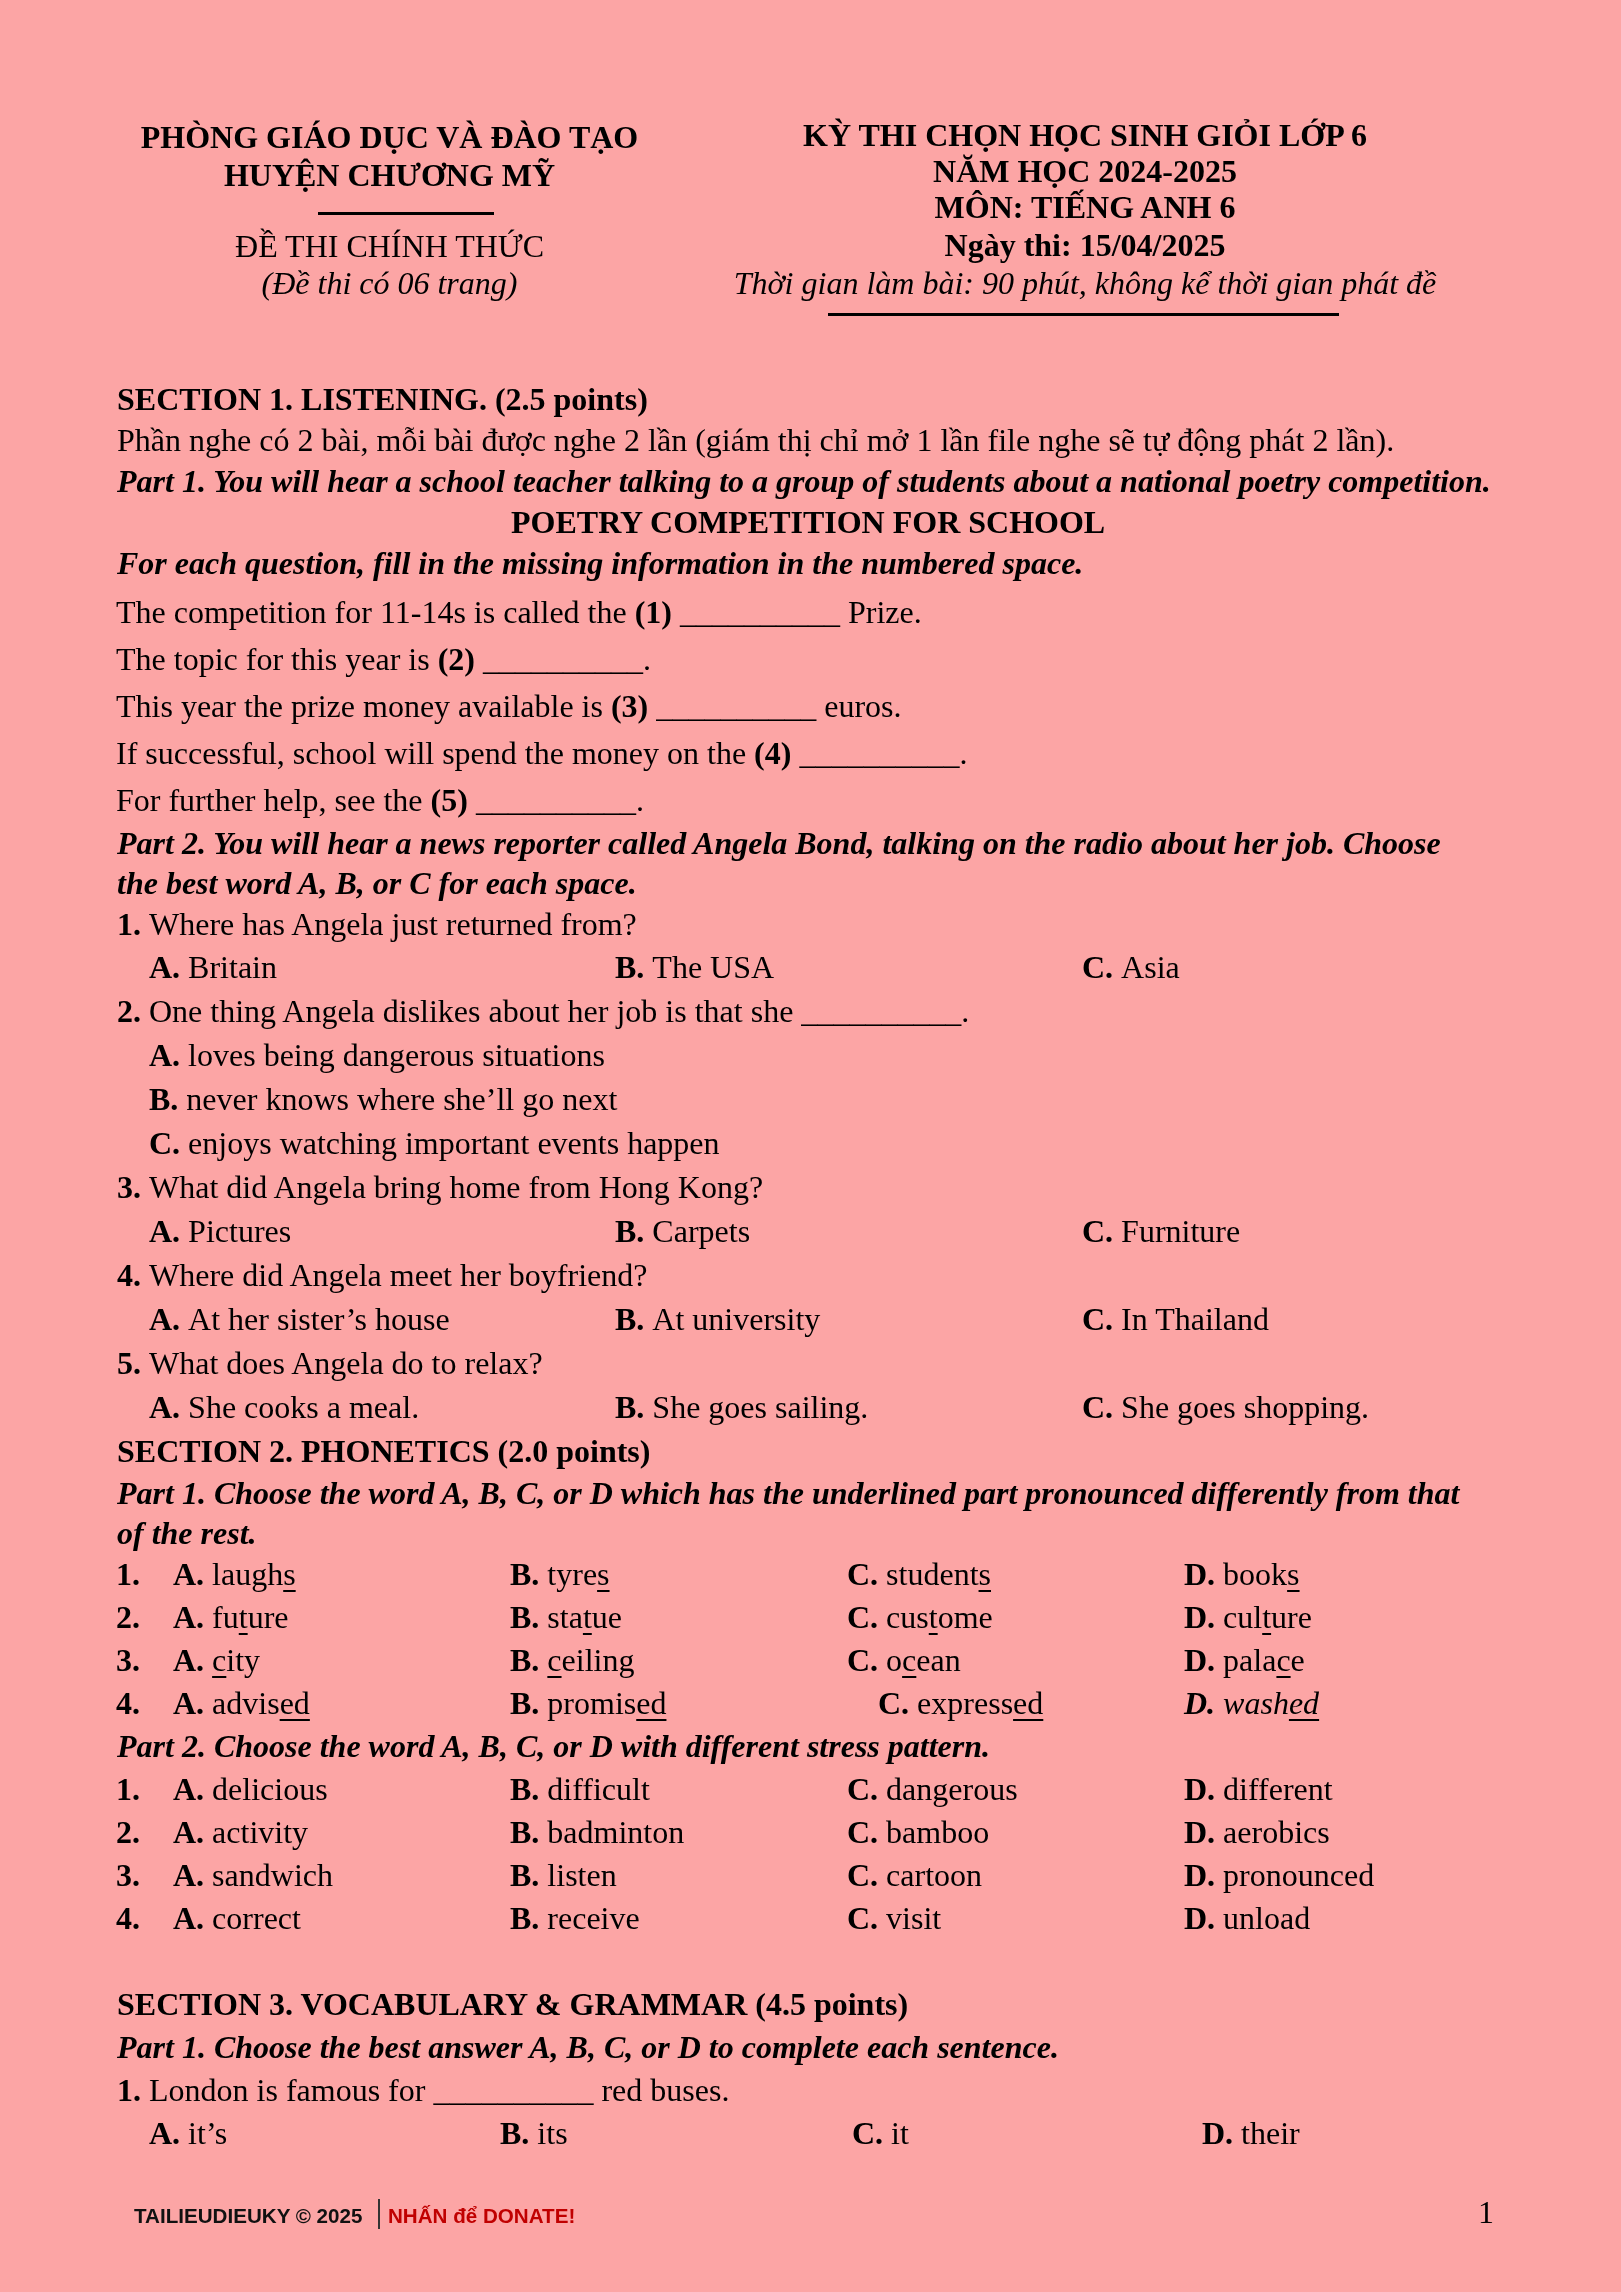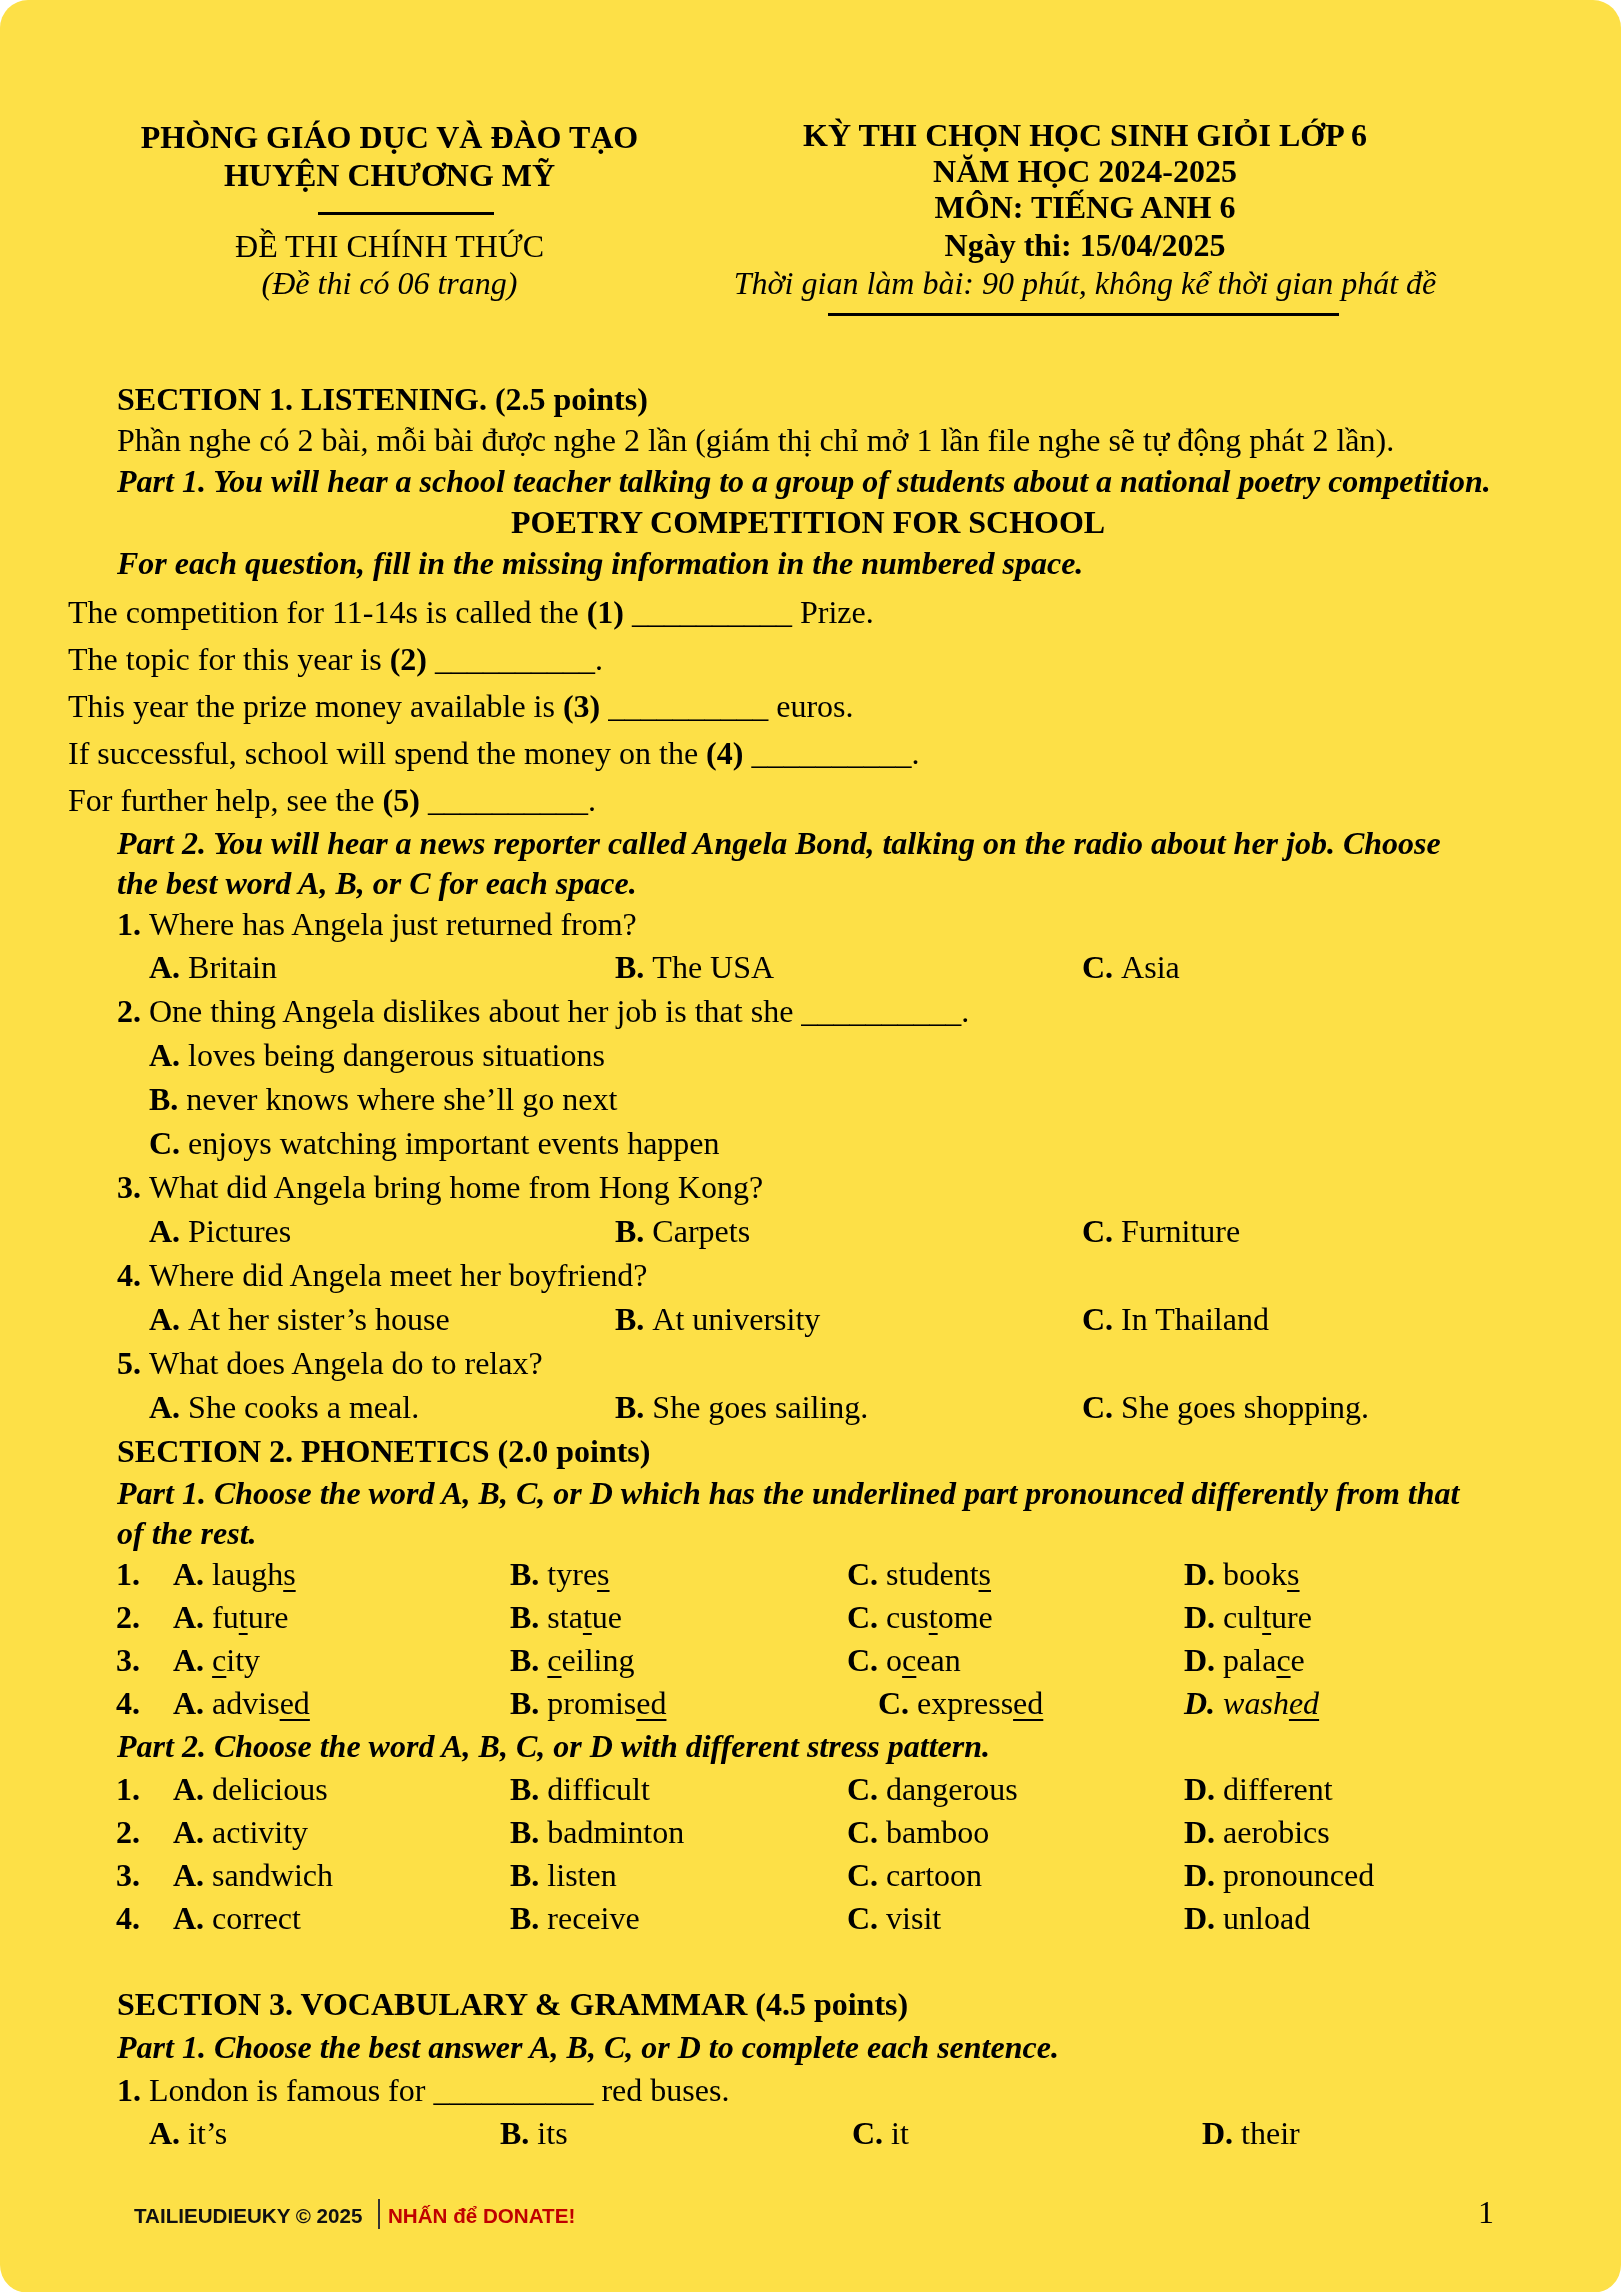--- a/index.html
+++ b/index.html
@@ -1,31 +1,31 @@
 <!DOCTYPE html>
 <html style="font-size:14.3px"><head>
 <meta charset="utf-8">
 <style>
   html,body{margin:0;padding:0;background:#fff;}
-  .page{position:relative;width:1621px;height:2293px;background:#fde047;overflow:hidden;
-        font-family:"Liberation Serif","DejaVu Serif",serif;font-size:32px;color:#000;border-radius:28px;}
+  .page{position:relative;width:1621px;height:2293px;background:#fca5a5;overflow:hidden;
+        font-family:"Liberation Serif","DejaVu Serif",serif;font-size:32px;color:#000;}
   .hl{position:absolute;height:36px;line-height:36px;white-space:nowrap;text-align:center;}
   .b{font-weight:700;}
   .i{font-style:italic;}
   .bi{font-weight:700;font-style:italic;}
   .rule{position:absolute;height:2.7px;background:#000;}
   .flow{position:absolute;left:0;width:1621px;}
   .ln{position:relative;white-space:nowrap;height:43px;line-height:43px;}
   .h44{height:39px;line-height:39px;}
   .h46{height:41px;line-height:41px;}
   .h52{height:47px;line-height:47px;}
   .h49{height:44px;line-height:44px;}
   .p131{padding-left:117px;}
   .p166{padding-left:149px;}
-  .p174{padding-left:68px;}
+  .p174{padding-left:116px;}
   .c{position:absolute;top:0;}
   .lab{font-weight:700;margin-right:8px;}
   u{text-decoration:underline;text-underline-offset:4.5px;text-decoration-thickness:1.8px;}
   .footer-sans{position:absolute;height:27px;line-height:27px;white-space:nowrap;
         font-family:"Liberation Sans","DejaVu Sans",sans-serif;font-weight:700;font-size:20.6px;}
   .brand{left:134px;top:2202px;color:#111;}
   .sep{position:absolute;left:378px;top:2199px;width:1.8px;height:29.6px;background:#333;}
   .donate{left:388px;top:2202px;color:#c00000;cursor:pointer;}
   .pnum{position:absolute;left:1478px;top:2194px;height:36px;line-height:36px;}
 </style>

